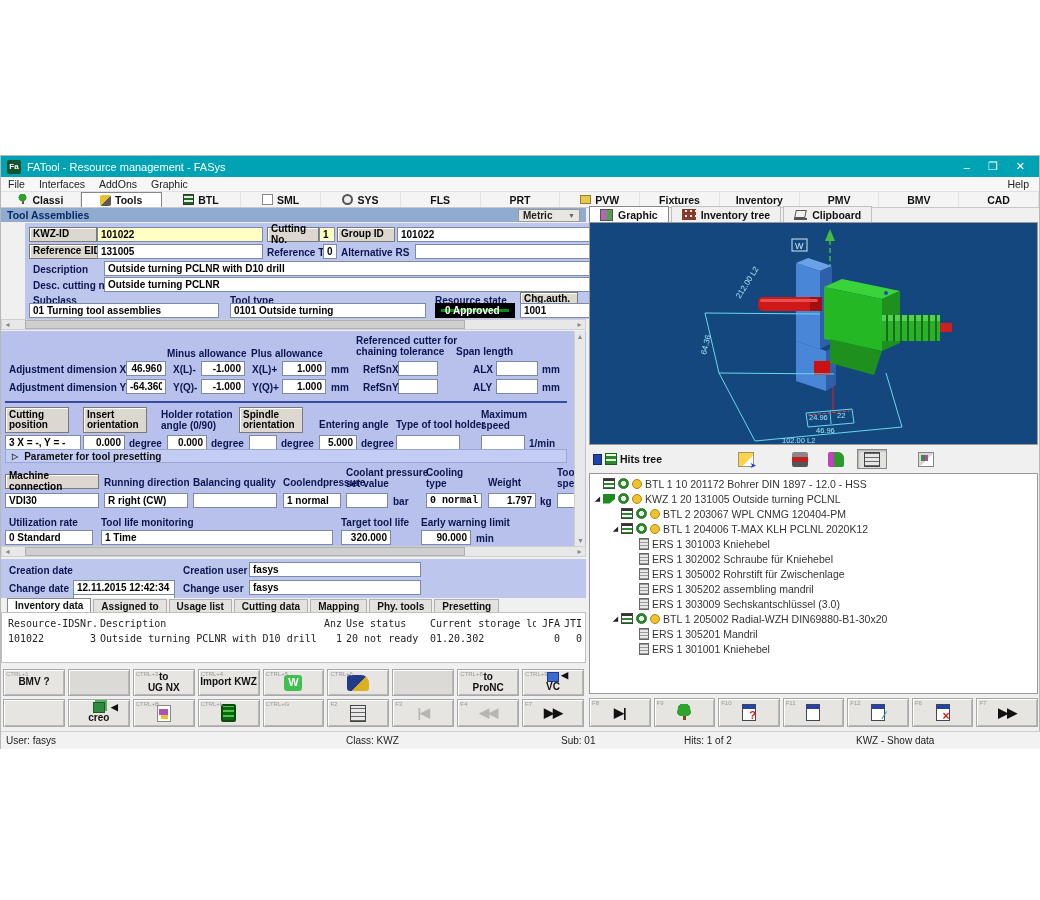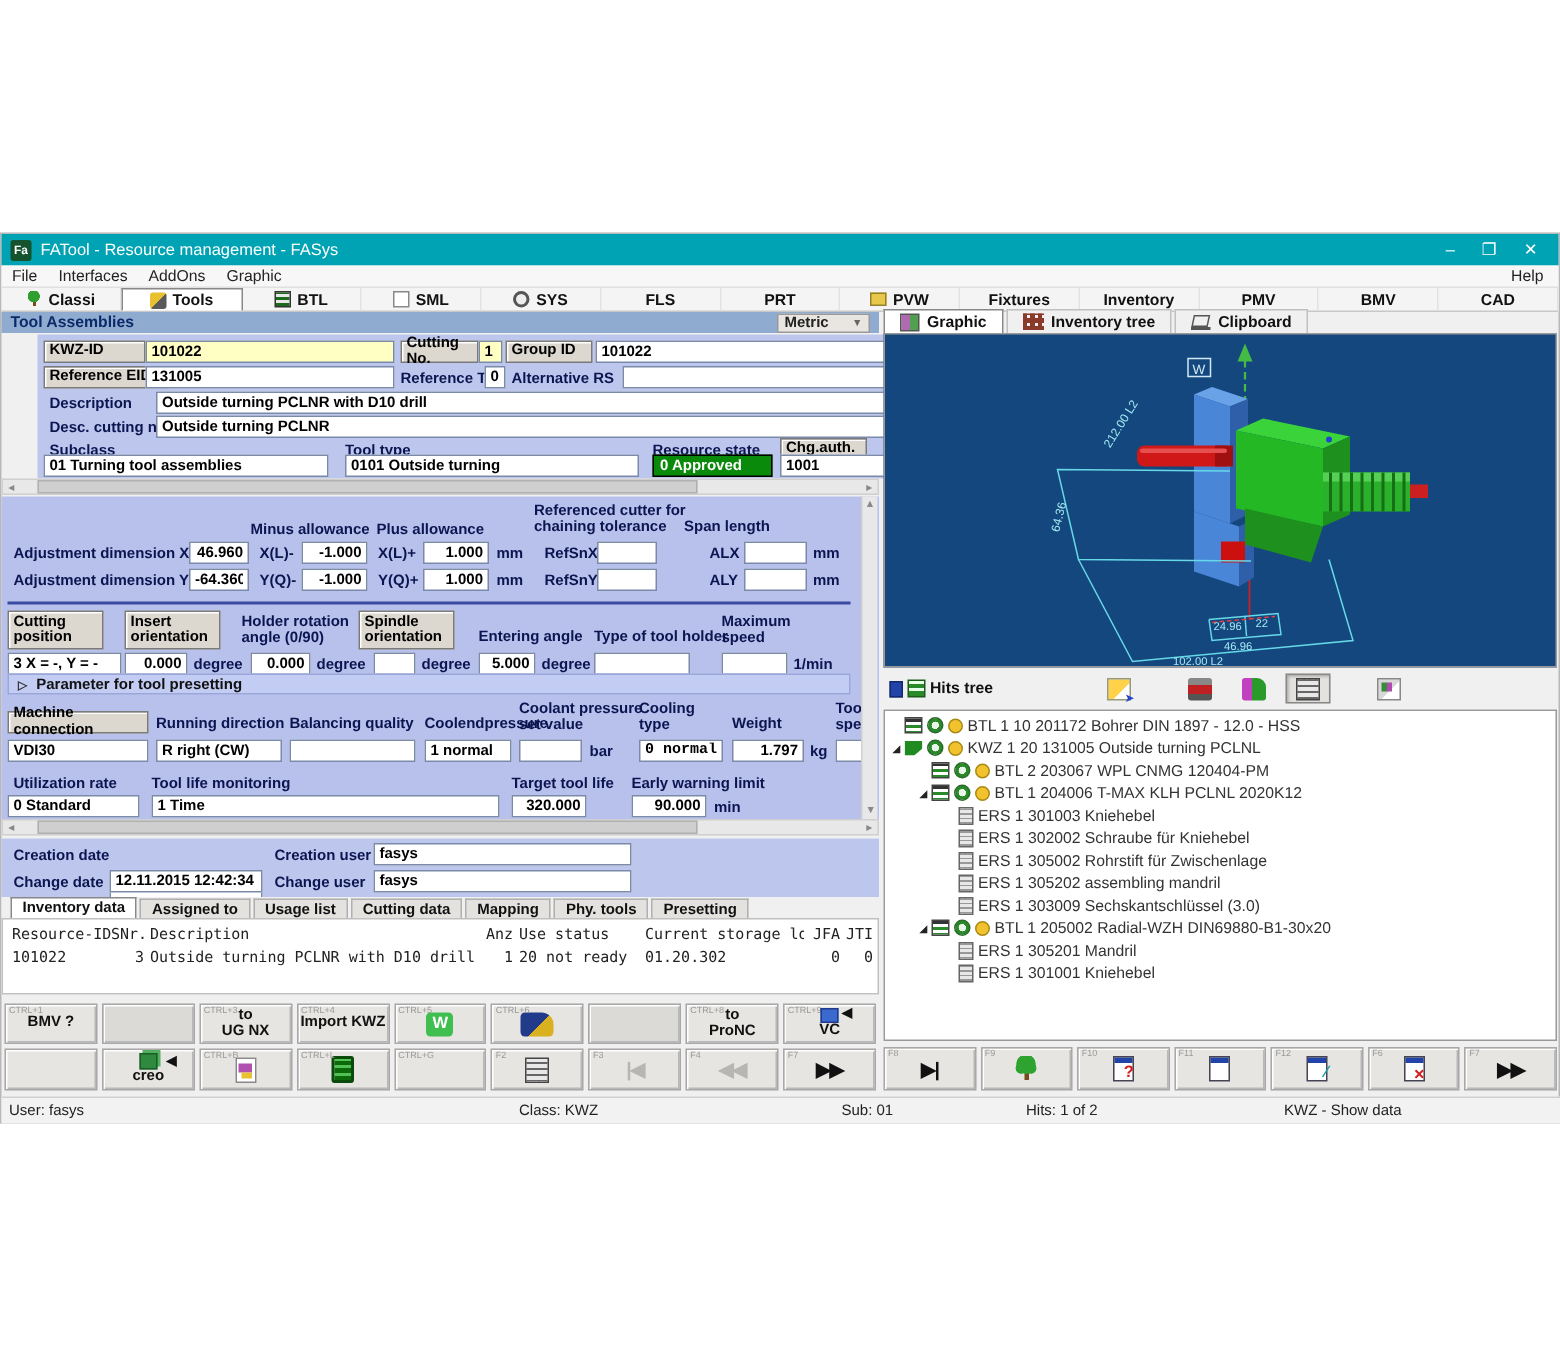--- a/index.html
+++ b/index.html
@@ -47,21 +47,21 @@
   .vscroll .va { display:block; padding:2px 0; }
   .vscroll .vb { position:absolute; bottom:2px; left:2px; }
 
   .faudit { position:absolute; left:0; top:351px; width:585px; height:39px; background:#bdc7ee; }
   .lbtn { position:absolute; background:#dcd8d0; border:1px solid #7a7a7a; box-shadow:inset 1px 1px 0 #fff; font-size:10px; font-weight:bold; color:#000; display:flex; align-items:center; padding:0 3px; height:15px; white-space:pre-line; line-height:1.05; }
   .lbtn.tall { height:26px; }
   .plbl { position:absolute; font-size:10px; font-weight:bold; color:#0d1550; white-space:pre-line; line-height:1.1; }
   .fin { position:absolute; background:#fff; border:1px solid #7a8aa8; font:bold 10px "Liberation Sans",sans-serif; color:#000; height:15px; padding:0 3px; }
   .fin.yellow { background:#ffffc4; }
   .fin.num { text-align:right; }
-  .state { position:absolute; background:#0a8a0a; color:#fff; font-size:10px; font-weight:bold; height:15px; display:flex; align-items:center; padding:0 4px; border:1px solid #000000; }
+  .state { position:absolute; background:#0a8a0a; color:#fff; font-size:10px; font-weight:bold; height:15px; display:flex; align-items:center; padding:0 4px; border:6px solid #000000; }
   .unit { position:absolute; font-size:10px; font-weight:bold; color:#0d1550; }
   .sep { position:absolute; left:4px; width:562px; height:2px; background:#3a4aa0; }
   .expander { position:absolute; left:4px; top:118px; width:562px; height:14px; background:#c3ccf2; border:1px solid #9aa6d8; font-size:10px; font-weight:bold; color:#111; display:flex; align-items:center; gap:6px; padding:0 6px; }
   .expander .tri { font-size:8px; color:#333; }
 
   
   .subtabs { position:absolute; left:0; top:390px; width:585px; height:14px; display:flex; align-items:flex-end; background:#f0f0f0; padding-left:6px; gap:2px; }
   .stab { font-size:10px; font-weight:bold; color:#111; padding:1px 7px; background:#e4e2de; border:1px solid #b0b0b0; border-bottom:none; height:13px; }
   .stab.active { background:#fff; height:14px; border-color:#888; }
   .invtable { position:absolute; left:0; top:404px; width:585px; height:51px; background:#fff; border:1px solid #c0c0c0; font-family:"DejaVu Sans Mono",monospace; font-size:10px; color:#222; padding:3px 0 0 6px; }

